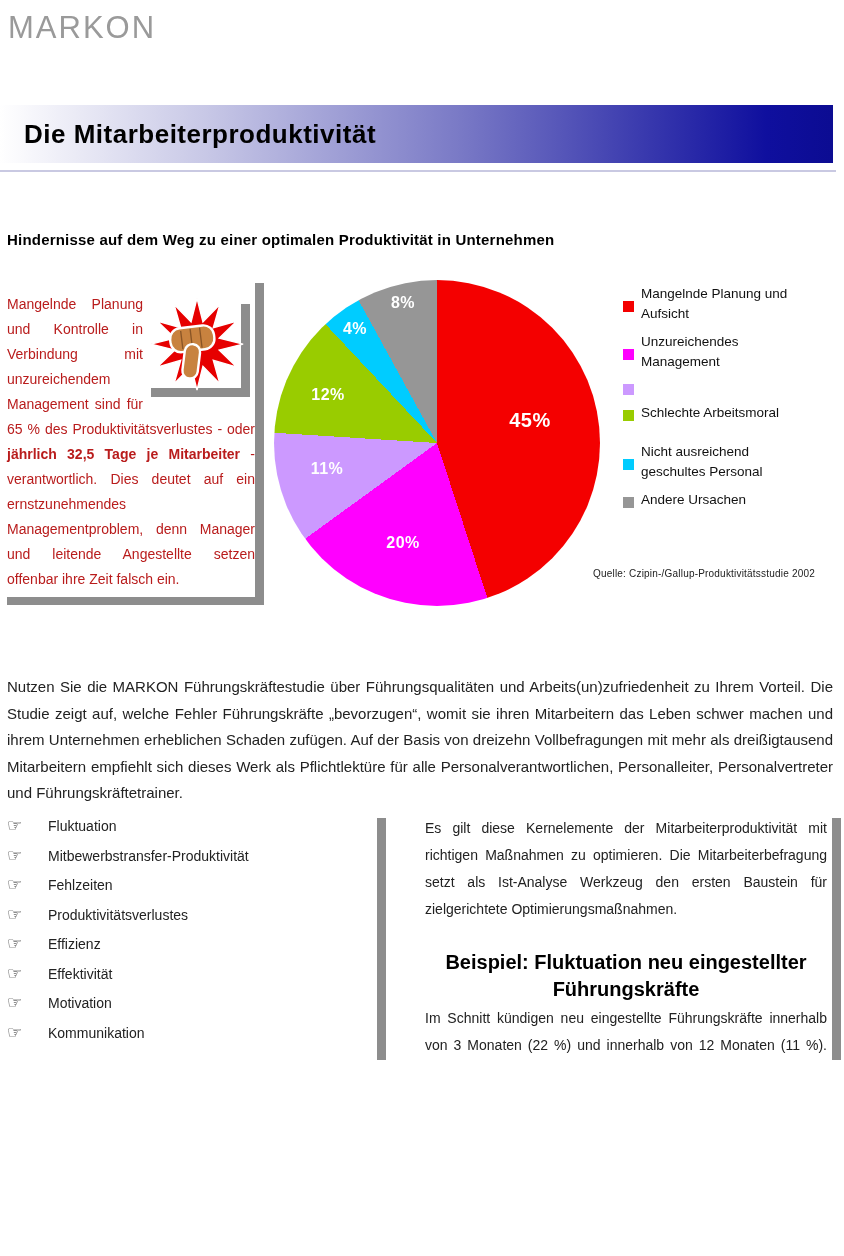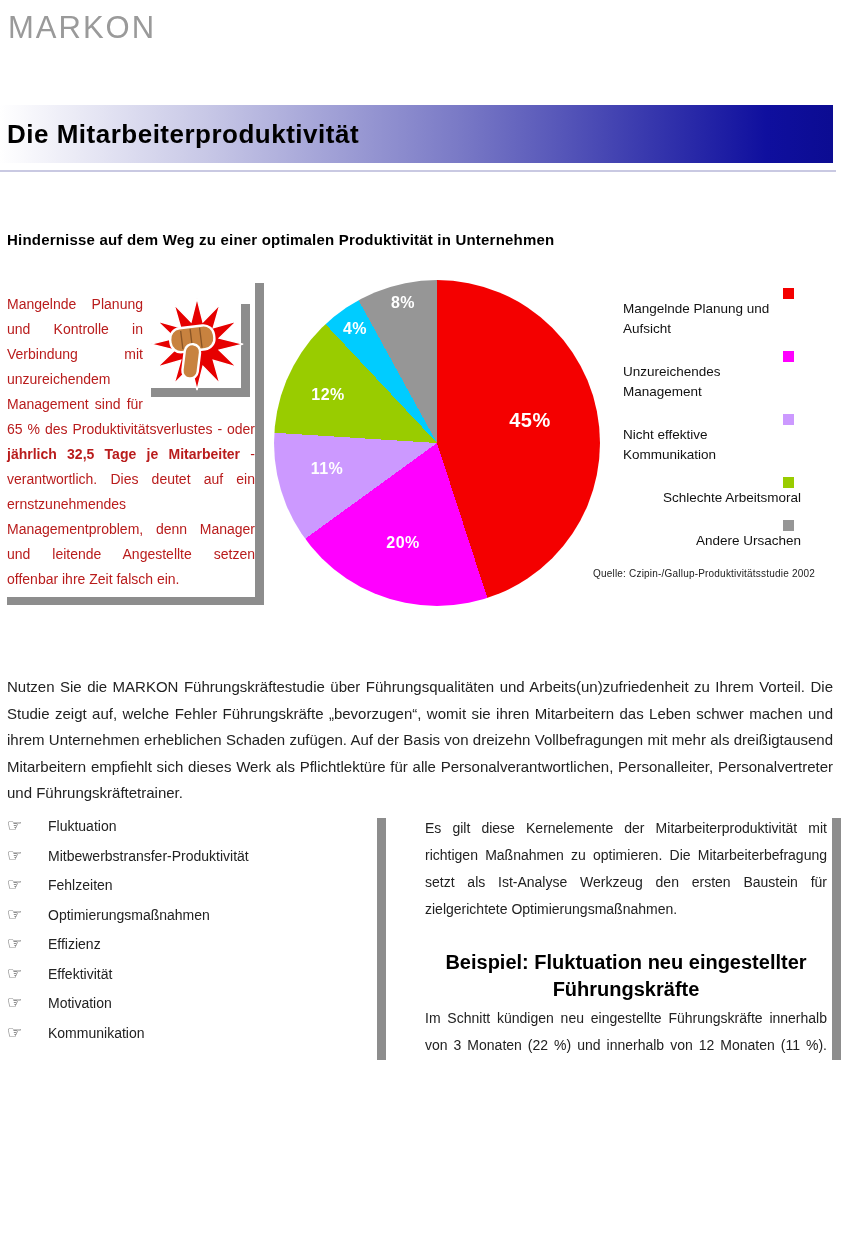--- a/index.html
+++ b/index.html
@@ -12,21 +12,21 @@
     position:absolute;left:8px;top:10px;font-size:31px;font-weight:300;
     color:#9a9a9a;letter-spacing:2px;font-family:"Liberation Sans",sans-serif;
   }
   
   .title-bar{
     position:absolute;left:0;top:105px;width:833px;height:58px;
     background:linear-gradient(90deg,#ffffff 0%,#c7c7e6 25%,#7a7ac6 55%,#0f0f9e 92%,#0c0c92 100%);
     display:flex;align-items:center;
   }
   .title-bar h1{
-    margin:0;padding-left:7px;font-size:26px;font-weight:bold;color:#000000;letter-spacing:0.5px;
+    margin:0;padding-left:24px;font-size:26px;font-weight:bold;color:#000000;letter-spacing:0.5px;
   }
   .rule{position:absolute;left:0;width:836px;height:2px;background:#c9c9e2;}
   .rule-top{top:170px;}
   .rule-mid{top:1120px;}
   .rule-bottom{top:1237px;height:3px;background:#c4c4dd;}
 
   
   .section-heading{
     position:absolute;left:7px;top:231px;font-size:15px;font-weight:bold;color:#000;
     letter-spacing:0.2px;
@@ -60,21 +60,21 @@
   }
   .pl0{left:256px;top:140px;font-size:20px;}
   .pl1{left:129px;top:263px;}
   .pl2{left:53px;top:189px;}
   .pl3{left:54px;top:115px;}
   .pl4{left:81px;top:49px;}
   .pl5{left:129px;top:23px;}
 
   
   .legend{position:absolute;left:623px;top:284px;width:178px;}
-  .legend-item{display:flex;align-items:flex-end;margin-bottom:8px;flex-direction:column;}
+  .legend-item{display:flex;align-items:center;margin-bottom:8px;}
   .legend-item.gap-before{margin-top:19px;}
   .swatch{flex:0 0 11px;width:11px;height:11px;margin:4px 7px 0 0;}
   .legend-label{font-size:13.5px;line-height:20px;color:#111;}
   .chart-source{
     position:absolute;left:593px;top:568px;font-size:10px;color:#222;letter-spacing:0.2px;
   }
 
   
   .body-par{
     position:absolute;left:7px;top:659px;width:826px;
@@ -153,26 +153,29 @@
     <div class="legend-item">
       <span class="swatch" style="background-color: rgb(244, 0, 0);"></span>
       <span class="legend-label">Mangelnde Planung und Aufsicht</span>
     </div>
     <div class="legend-item">
       <span class="swatch" style="background-color: rgb(255, 0, 255);"></span>
       <span class="legend-label">Unzureichendes Management</span>
     </div>
     <div class="legend-item">
       <span class="swatch" style="background-color: rgb(204, 153, 255);"></span>
-      <span class="legend-label">Nicht effektive Kommunikation</span>
     </div>
     <div class="legend-item">
       <span class="swatch" style="background-color: rgb(153, 204, 0);"></span>
       <span class="legend-label">Schlechte Arbeitsmoral</span>
     </div>
+    <div class="legend-item gap-before">
+      <span class="swatch" style="background-color: rgb(0, 204, 255);"></span>
+      <span class="legend-label">Nicht ausreichend geschultes Personal</span>
+    </div>
     <div class="legend-item">
       <span class="swatch" style="background-color: rgb(150, 150, 150);"></span>
       <span class="legend-label">Andere Ursachen</span>
     </div>
   </div>
 
   <div class="chart-source">Quelle: Czipin-/Gallup-Produktivitätsstudie 2002</div>
 
   <p class="body-par">Nutzen Sie die MARKON Führungskräftestudie über Führungsqualitäten und Arbeits(un)zufriedenheit zu Ihrem Vorteil. Die Studie zeigt auf, welche Fehler Führungskräfte „bevorzugen“, womit sie ihren Mitarbeitern das Leben schwer machen und ihrem Unternehmen erheblichen Schaden zufügen. Auf der Basis von dreizehn Vollbefragungen mit mehr als dreißigtausend Mitarbeitern  empfiehlt sich dieses Werk als Pflichtlektüre für alle Personalverantwortlichen, Personalleiter, Personalvertreter und Führungskräftetrainer.</p>
 
@@ -185,21 +188,21 @@
       <li>
           <span class="bullet">☞</span>
           <span>Mitbewerbstransfer-Produktivität</span>
         </li>
       <li>
           <span class="bullet">☞</span>
           <span>Fehlzeiten</span>
         </li>
       <li>
           <span class="bullet">☞</span>
-          <span>Optimierungsmaßnahmen</span>
+          <span>Produktivitätsverlustes</span>
         </li>
       <li>
           <span class="bullet">☞</span>
           <span>Effizienz</span>
         </li>
       <li>
           <span class="bullet">☞</span>
           <span>Effektivität</span>
         </li>
       <li>

